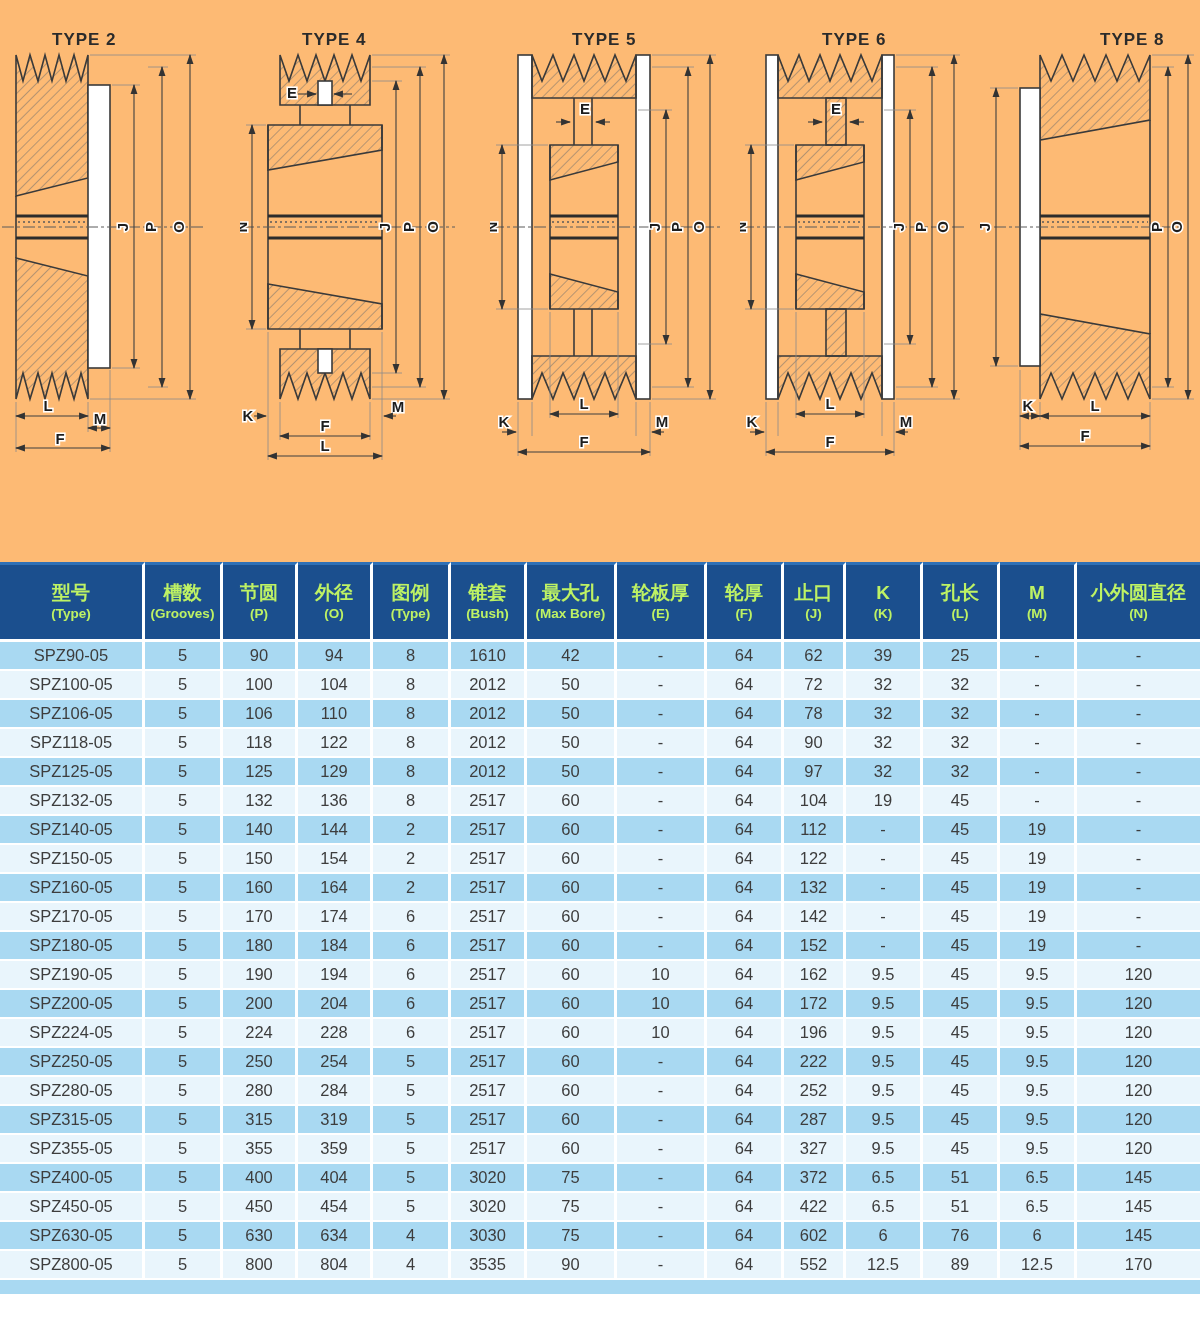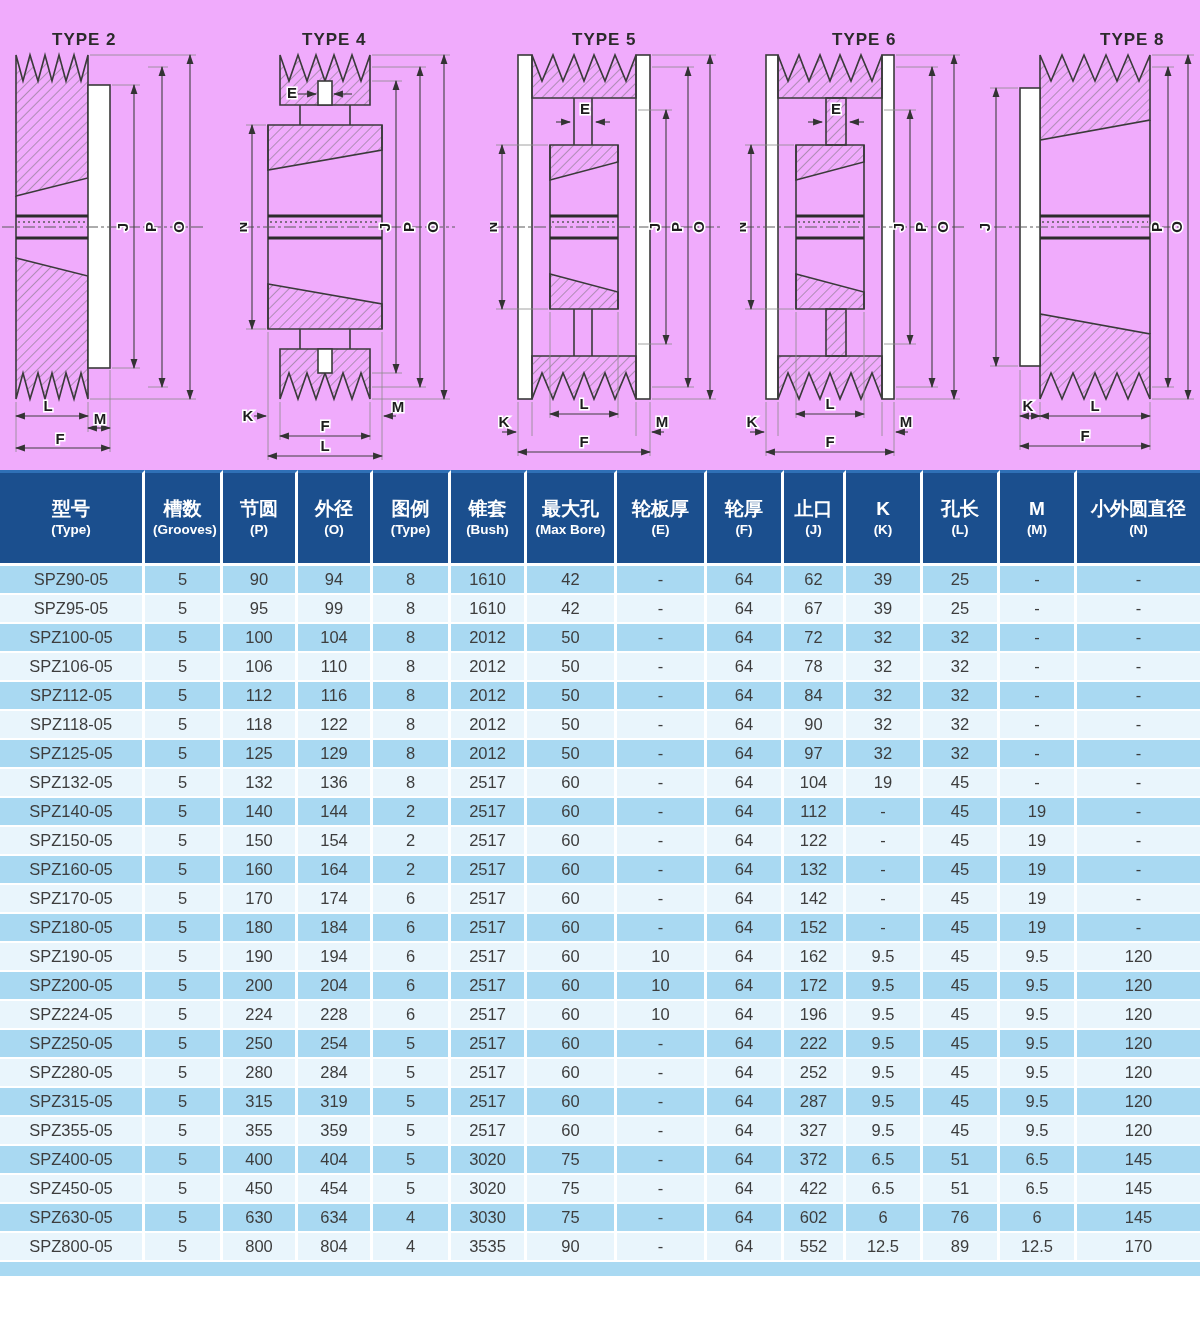--- a/index.html
+++ b/index.html
@@ -2,45 +2,45 @@
 <html><head>
 <meta charset="utf-8">
 <style>
   html,body{margin:0;padding:0;}
   body{
     width:1200px;height:1318px;background:#ffffff;
     font-family:"Liberation Sans","DejaVu Sans",sans-serif;
     overflow:hidden;
   }
   
-  .diagrams{display:flex;height:470px;background:#f0abfc;}
+  .diagrams{display:flex;height:562px;background:#fdba74;}
   .diagram{position:relative;height:470px;}
   .d1{width:240px}.d2{width:250px}.d3{width:250px}.d4{width:240px}.d5{width:220px}
   .diagram .title{
     position:absolute;top:30px;font-weight:bold;font-size:17px;color:#2b2b2b;
     letter-spacing:1px;white-space:nowrap;
   }
-  .d1 .title{left:52px}.d2 .title{left:62px}.d3 .title{left:82px}.d4 .title{left:92px}.d5 .title{left:120px}
+  .d1 .title{left:52px}.d2 .title{left:62px}.d3 .title{left:82px}.d4 .title{left:82px}.d5 .title{left:120px}
   .diagram svg{position:absolute;left:0;top:50px;}
   .ln{stroke:#3a3a3a;stroke-width:1.6;fill:none}
   .bodyshape{stroke:#3a3a3a;stroke-width:1.6}
   .white{fill:#ffffff;stroke:#3a3a3a;stroke-width:1.6}
   .dim{stroke:#3f3f3f;stroke-width:1.1;fill:none}
   .ext{stroke:#8a8a8a;stroke-width:0.8;fill:none}
   .cl{stroke:#5a5a5a;stroke-width:1;stroke-dasharray:12 3 3 3;fill:none}
   .thick{stroke:#2c2c2c;stroke-width:3.2;fill:none}
   .dot{stroke:#5a5a5a;stroke-width:1.3;stroke-dasharray:2 3;fill:none}
   text.dl{font:bold 15px "Liberation Sans",sans-serif;fill:#1d1d1d;
     paint-order:stroke;stroke:#ffffff;stroke-width:3px;text-anchor:middle;}
   
   table.spec{border-collapse:separate;border-spacing:0;width:1200px;table-layout:fixed;}
   table.spec th{
-    background:#1b4f8e;color:#ffffff;vertical-align:middle;text-align:center;
+    background:#1b4f8e;color:#bef264;vertical-align:middle;text-align:center;
     border-top:3px solid #2f70b6;border-bottom:3px solid #ffffff;border-right:3px solid #ffffff;
-    height:74px;padding:8px;box-sizing:content-box;
+    height:74px;padding:0;box-sizing:content-box;
   }
   table.spec th:last-child{border-right:none;}
   table.spec th .cn{font-size:19px;font-weight:bold;line-height:1.25;}
   table.spec th .en{font-size:13.5px;font-weight:bold;line-height:1.3;}
   table.spec td{
     height:27px;padding:0;text-align:center;vertical-align:middle;
     font-size:16.5px;color:#3d3d3d;
     border-bottom:2px solid #ffffff;border-right:3px solid #ffffff;
     box-sizing:content-box;overflow:hidden;white-space:nowrap;
   }
@@ -415,36 +415,20 @@
         <td>42</td>
         <td>-</td>
         <td>64</td>
         <td>62</td>
         <td>39</td>
         <td>25</td>
         <td>-</td>
         <td>-</td>
       </tr>
       <tr>
-        <td>SPZ95-05</td>
-        <td>5</td>
-        <td>95</td>
-        <td>99</td>
-        <td>8</td>
-        <td>1610</td>
-        <td>42</td>
-        <td>-</td>
-        <td>64</td>
-        <td>67</td>
-        <td>39</td>
-        <td>25</td>
-        <td>-</td>
-        <td>-</td>
-      </tr>
-      <tr>
         <td>SPZ100-05</td>
         <td>5</td>
         <td>100</td>
         <td>104</td>
         <td>8</td>
         <td>2012</td>
         <td>50</td>
         <td>-</td>
         <td>64</td>
         <td>72</td>
@@ -463,36 +447,20 @@
         <td>50</td>
         <td>-</td>
         <td>64</td>
         <td>78</td>
         <td>32</td>
         <td>32</td>
         <td>-</td>
         <td>-</td>
       </tr>
       <tr>
-        <td>SPZ112-05</td>
-        <td>5</td>
-        <td>112</td>
-        <td>116</td>
-        <td>8</td>
-        <td>2012</td>
-        <td>50</td>
-        <td>-</td>
-        <td>64</td>
-        <td>84</td>
-        <td>32</td>
-        <td>32</td>
-        <td>-</td>
-        <td>-</td>
-      </tr>
-      <tr>
         <td>SPZ118-05</td>
         <td>5</td>
         <td>118</td>
         <td>122</td>
         <td>8</td>
         <td>2012</td>
         <td>50</td>
         <td>-</td>
         <td>64</td>
         <td>90</td>

